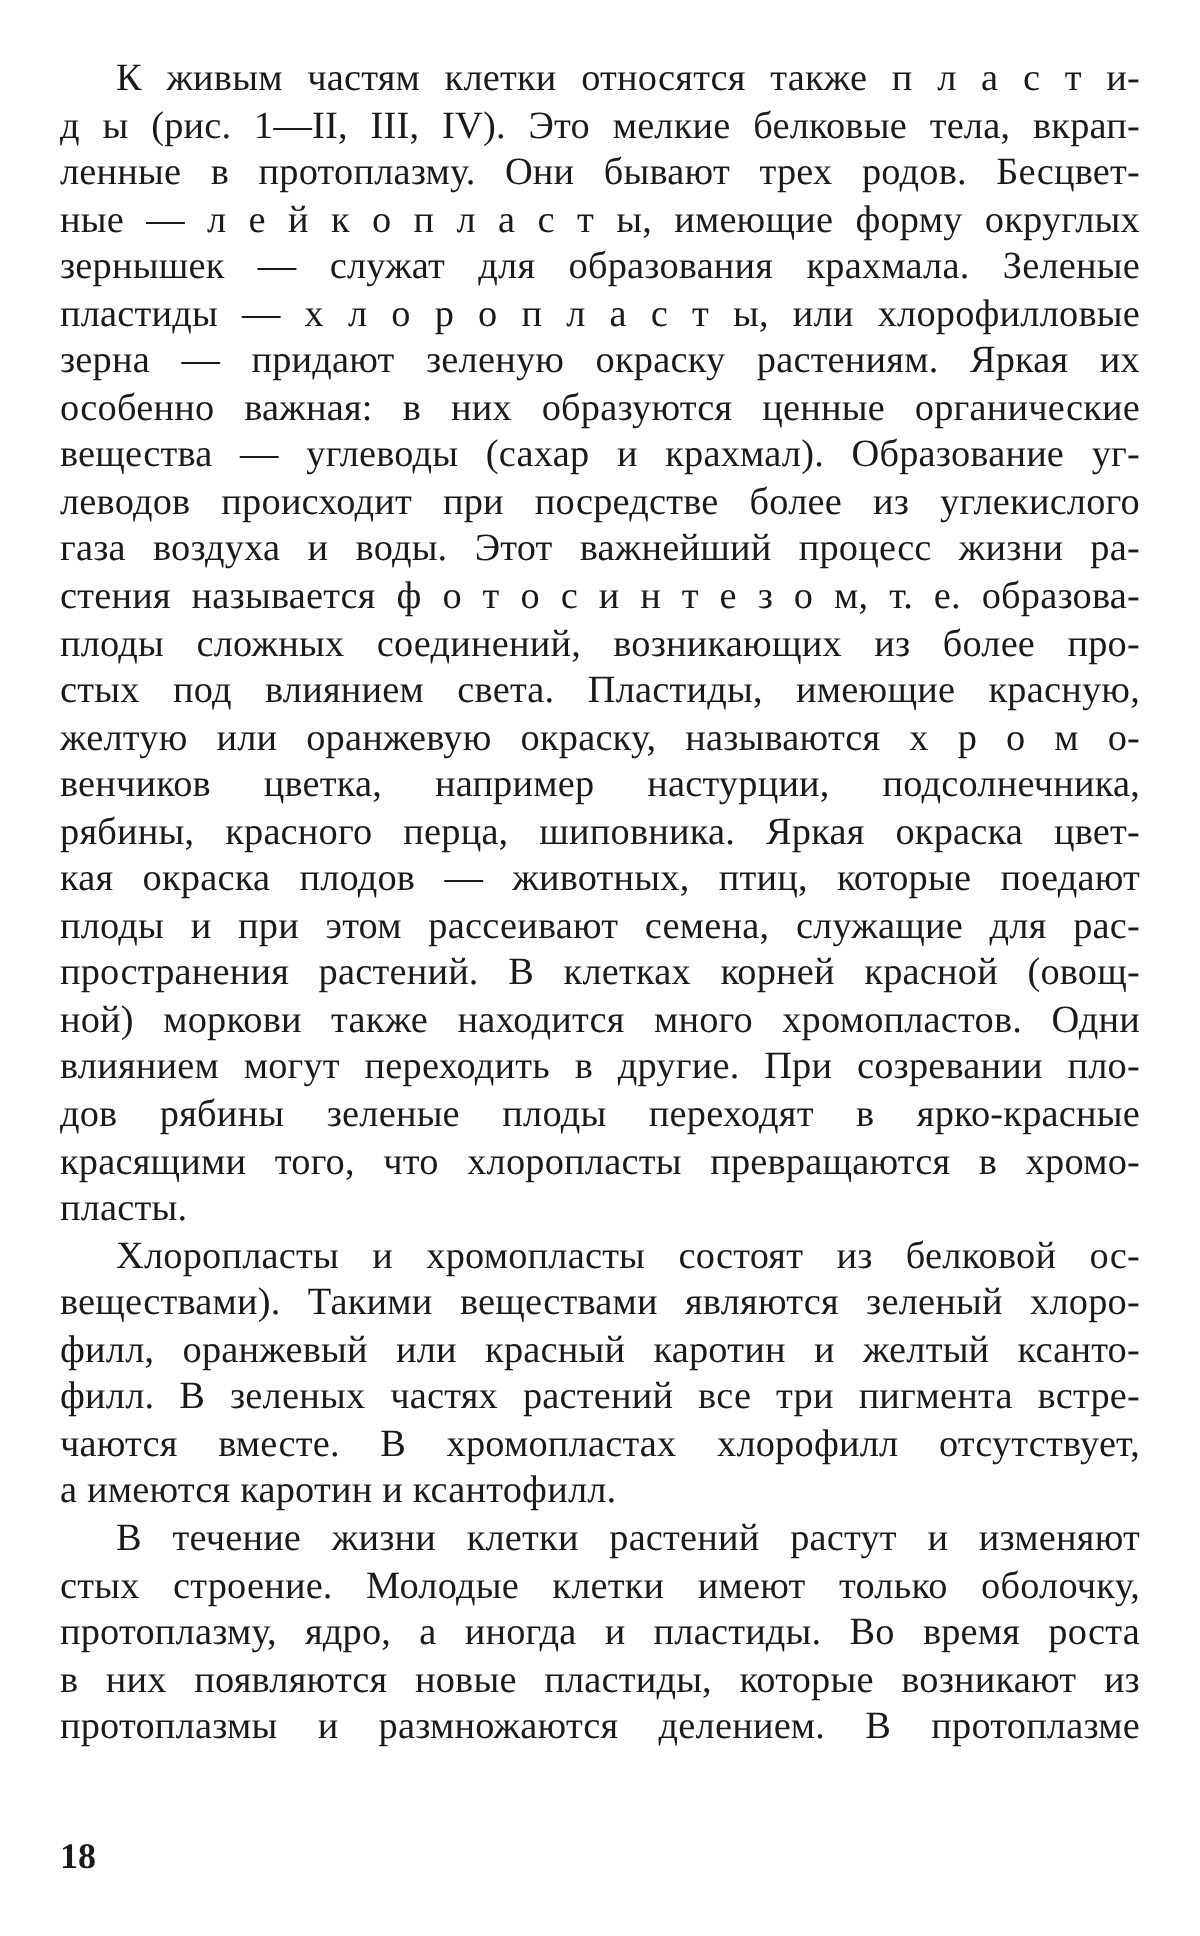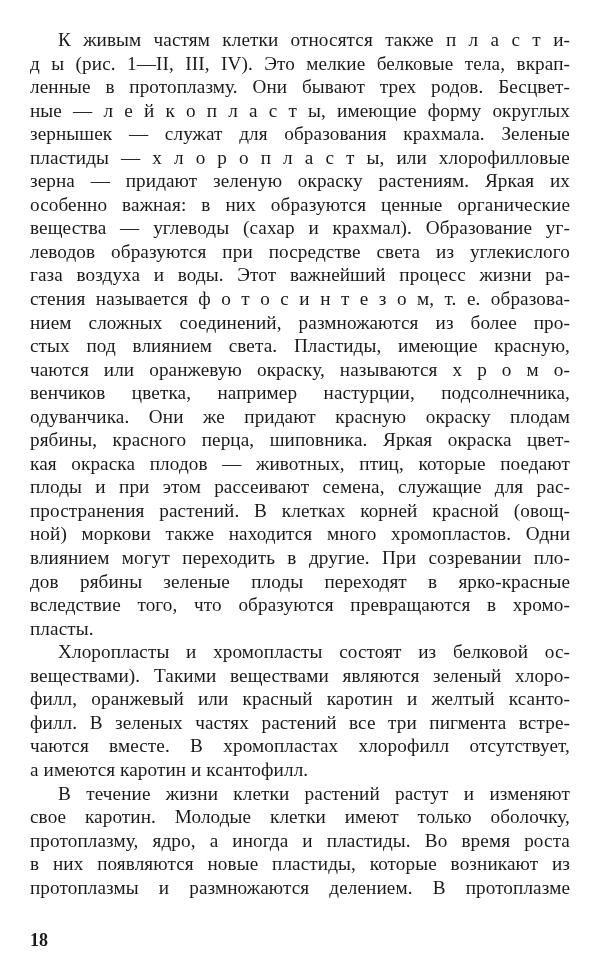--- a/index.html
+++ b/index.html
@@ -38,69 +38,67 @@
       padding-left: 28px;
     }
     .page-number {
       position: absolute;
       left: 30px;
       top: 918px;
       font-size: 18px;
       font-weight: bold;
       font-family: "Liberation Serif", serif;
       color: #1a1a1a;
-      margin-top: 12px;
     }
   </style>
 </head>
 <body>
 
 <div class="page">
 
   <div>
     <span class="line indent">К живым частям клетки относятся также п л а с т и-</span>
     <span class="line">д ы (рис. 1—II, III, IV). Это мелкие белковые тела, вкрап-</span>
     <span class="line">ленные в протоплазму. Они бывают трех родов. Бесцвет-</span>
     <span class="line">ные — л е й к о п л а с т ы, имеющие форму округлых</span>
     <span class="line">зернышек — служат для образования крахмала. Зеленые</span>
     <span class="line">пластиды — х л о р о п л а с т ы, или хлорофилловые</span>
     <span class="line">зерна — придают зеленую окраску растениям. Яркая их</span>
     <span class="line">особенно важная: в них образуются ценные органические</span>
     <span class="line">вещества — углеводы (сахар и крахмал). Образование уг-</span>
-    <span class="line">леводов образуются при посредстве света из углекислого</span>
+    <span class="line">леводов происходит при посредстве более из углекислого</span>
     <span class="line">газа воздуха и воды. Этот важнейший процесс жизни ра-</span>
     <span class="line">стения называется ф о т о с и н т е з о м, т. е. образова-</span>
-    <span class="line">нием сложных соединений, размножаются из более про-</span>
+    <span class="line">плоды сложных соединений, возникающих из более про-</span>
     <span class="line">стых под влиянием света. Пластиды, имеющие красную,</span>
-    <span class="line">чаются или оранжевую окраску, называются х р о м о-</span>
+    <span class="line">желтую или оранжевую окраску, называются х р о м о-</span>
     <span class="line">венчиков цветка, например настурции, подсолнечника,</span>
-    <span class="line">одуванчика. Они же придают красную окраску плодам</span>
     <span class="line">рябины, красного перца, шиповника. Яркая окраска цвет-</span>
     <span class="line">кая окраска плодов — животных, птиц, которые поедают</span>
     <span class="line">плоды и при этом рассеивают семена, служащие для рас-</span>
     <span class="line">пространения растений. В клетках корней красной (овощ-</span>
     <span class="line">ной) моркови также находится много хромопластов. Одни</span>
     <span class="line">влиянием могут переходить в другие. При созревании пло-</span>
     <span class="line">дов рябины зеленые плоды переходят в ярко-красные</span>
-    <span class="line">вследствие того, что образуются превращаются в хромо-</span>
+    <span class="line">красящими того, что хлоропласты превращаются в хромо-</span>
     <span class="line last">пласты.</span>
   </div>
 
   <div>
     <span class="line indent">Хлоропласты и хромопласты состоят из белковой ос-</span>
     <span class="line">веществами). Такими веществами являются зеленый хлоро-</span>
     <span class="line">филл, оранжевый или красный каротин и желтый ксанто-</span>
     <span class="line">филл. В зеленых частях растений все три пигмента встре-</span>
     <span class="line">чаются вместе. В хромопластах хлорофилл отсутствует,</span>
     <span class="line last">а имеются каротин и ксантофилл.</span>
   </div>
 
   <div>
     <span class="line indent">В течение жизни клетки растений растут и изменяют</span>
-    <span class="line">свое каротин. Молодые клетки имеют только оболочку,</span>
+    <span class="line">стых строение. Молодые клетки имеют только оболочку,</span>
     <span class="line">протоплазму, ядро, а иногда и пластиды. Во время роста</span>
     <span class="line">в них появляются новые пластиды, которые возникают из</span>
     <span class="line">протоплазмы и размножаются делением. В протоплазме</span>
 
   </div>
 
 </div>
 
 <div class="page-number">18</div>
 

